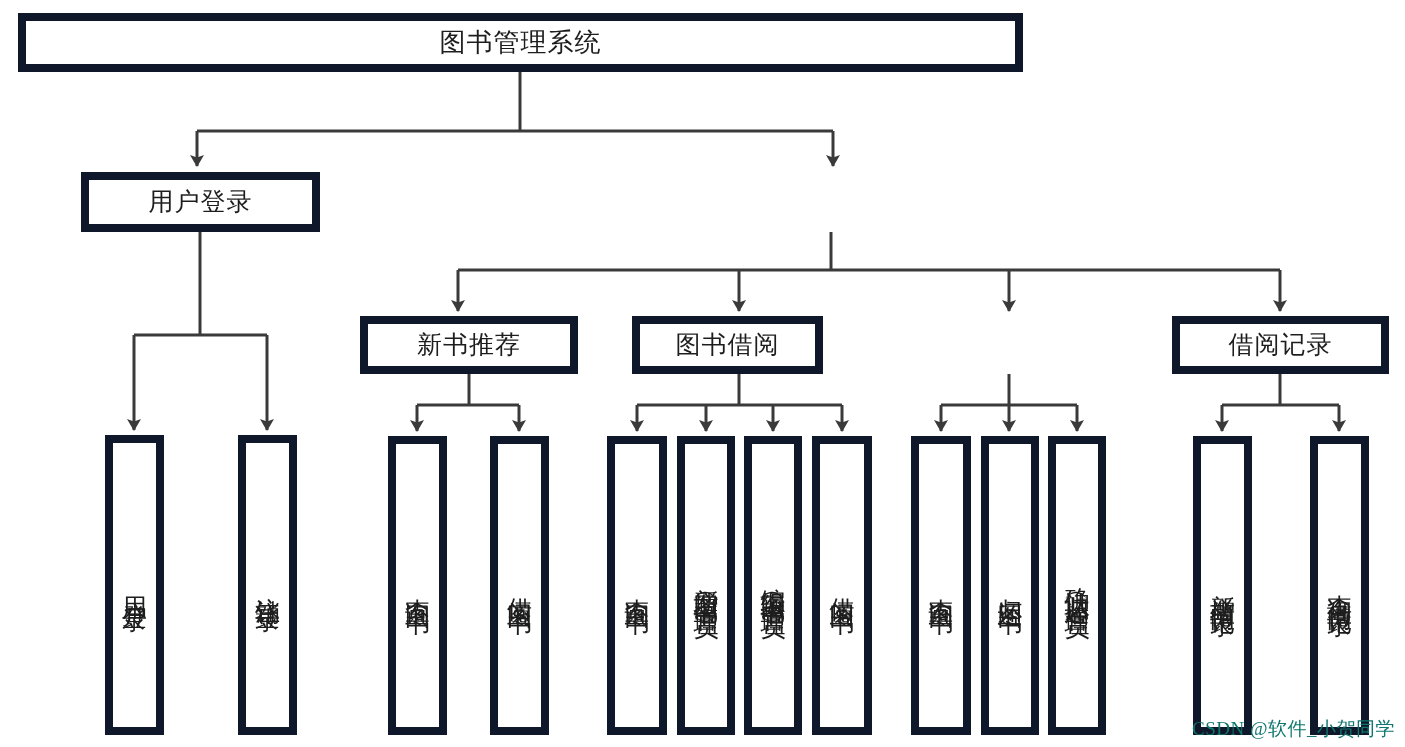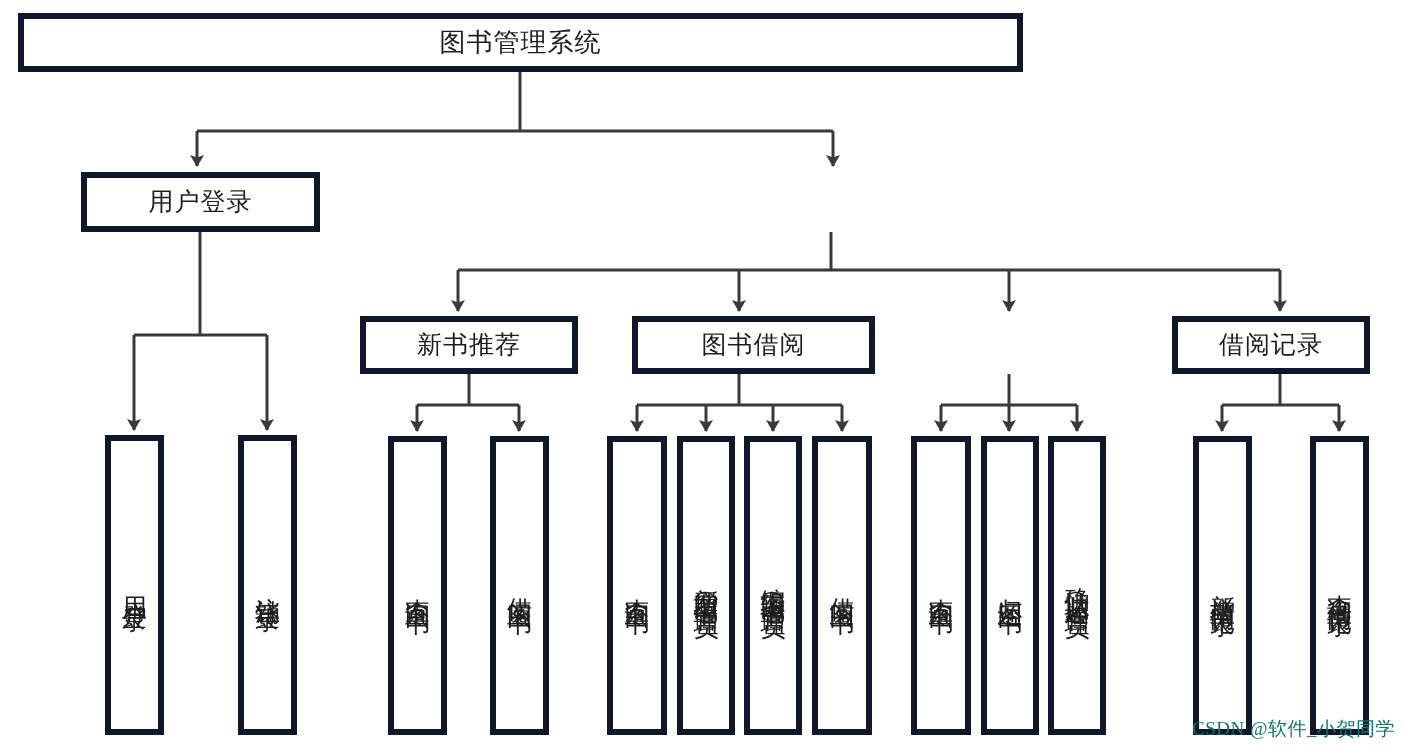--- a/index.html
+++ b/index.html
@@ -23,21 +23,21 @@
     left: 0;
     top: 0;
     width: 1405px;
     height: 747px;
     pointer-events: none;
   }
   .node {
     position: absolute;
     box-sizing: border-box;
     background: #ffffff;
-    border: 6px solid #0f172a;
+    border: 8px solid #0f172a;
     display: flex;
     align-items: center;
     justify-content: center;
     overflow: hidden;
   }
   .node .label {
     color: #1d1d1d;
     line-height: 1.18;
     letter-spacing: 1px;
     white-space: nowrap;
@@ -133,26 +133,26 @@
 
   <div class="node horiz" style="left:81px; top:172px; width:239px; height:60px;">
     <span class="label">用户登录</span>
   </div>
 
 
   <div class="node horiz" style="left:360px; top:316px; width:218px; height:58px;text-align:center;">
     <span class="label">新书推荐</span>
   </div>
 
-  <div class="node horiz" style="left:632px; top:316px; width:243px; height:58px;">
+  <div class="node horiz" style="left:632px; top:316px; width:191px; height:58px;">
     <span class="label">图书借阅</span>
   </div>
 
 
-  <div class="node horiz" style="left:1172px; top:316px; width:198px; height:58px;">
+  <div class="node horiz" style="left:1172px; top:316px; width:217px; height:58px;">
     <span class="label">借阅记录</span>
   </div>
 
   <div class="node vert" style="left:105px; top:435px; width:59px; height:300px;">
     <span class="label">用户登录</span>
   </div>
 
   <div class="node vert" style="left:238px; top:435px; width:59px; height:300px;">
     <span class="label">注销登录</span>
   </div>

